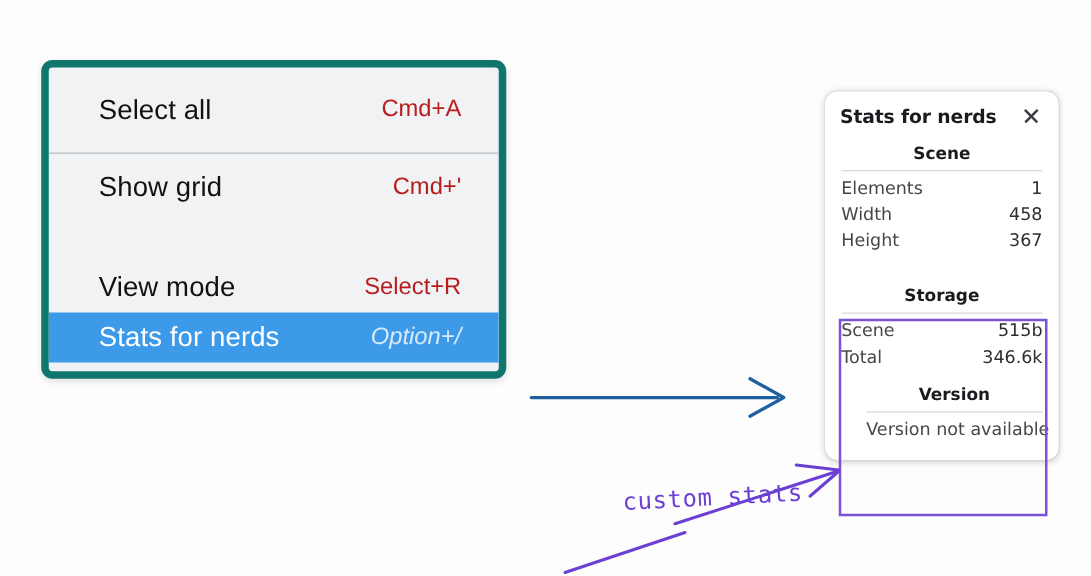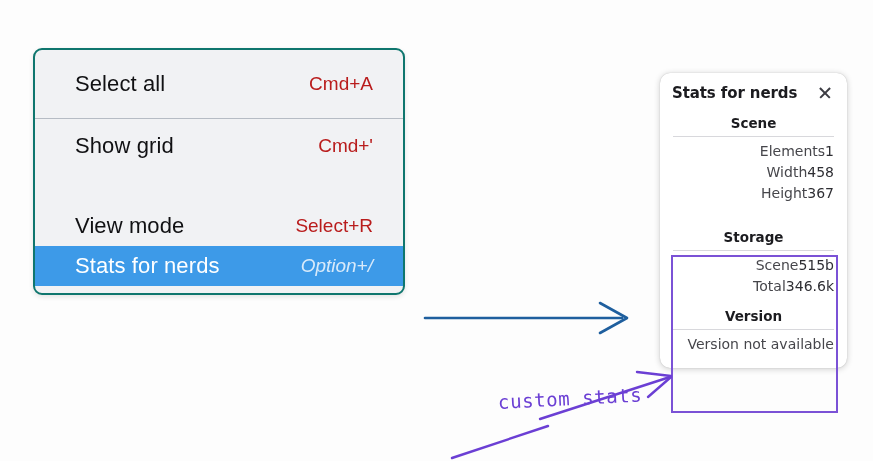--- a/index.html
+++ b/index.html
@@ -16,21 +16,21 @@
     -webkit-font-smoothing: antialiased;
   }
 
   
   #context-menu {
     position: absolute;
     left: 33px;
     top: 48px;
     width: 372px;
     background: #f1f2f4;
-    border: 2px solid #0f766e;
+    border: 6px solid #0f766e;
     border-radius: 9px;
     box-shadow: 0 2px 5px rgba(0,0,0,0.10);
     overflow: hidden;
     box-sizing: border-box;
   }
   .menu-group {
     padding: 7px 0 7px 0;
   }
   .menu-group.group-top {
     padding: 14px 0 14px 0;
@@ -123,21 +123,21 @@
     color: #1b1b1f;
     padding: 3px 0 5px 0;
   }
   .rule {
     height: 1px;
     background: #d8d8dc;
     margin: 0 1px 3px 1px;
   }
   .stat-row {
     display: flex;
-    justify-content: flex-end;
+    justify-content: space-between;
     align-items: baseline;
     font-size: 14px;
     color: #46464b;
     padding: 2.5px 1px;
     white-space: nowrap;
   }
   .stat-row .k { color: #46464b; }
   .stat-row .v { color: #2e2e33; }
 
   
@@ -236,21 +236,21 @@
     <div class="stat-row">
       <span class="k">Scene</span>
       <span class="v">515b</span>
     </div>
     <div class="stat-row">
       <span class="k">Total</span>
       <span class="v">346.6k</span>
     </div>
   </div>
 
-  <div style="margin-top:9px;">
+  <div style="margin-top:9px;margin-left:20px;">
     <div class="section-title">Version</div>
     <div class="rule"></div>
     <div class="stat-row">
       <span class="k">Version not available</span>
     </div>
   </div>
 
 </div>
 
 <div id="custom-stats-box"></div>

